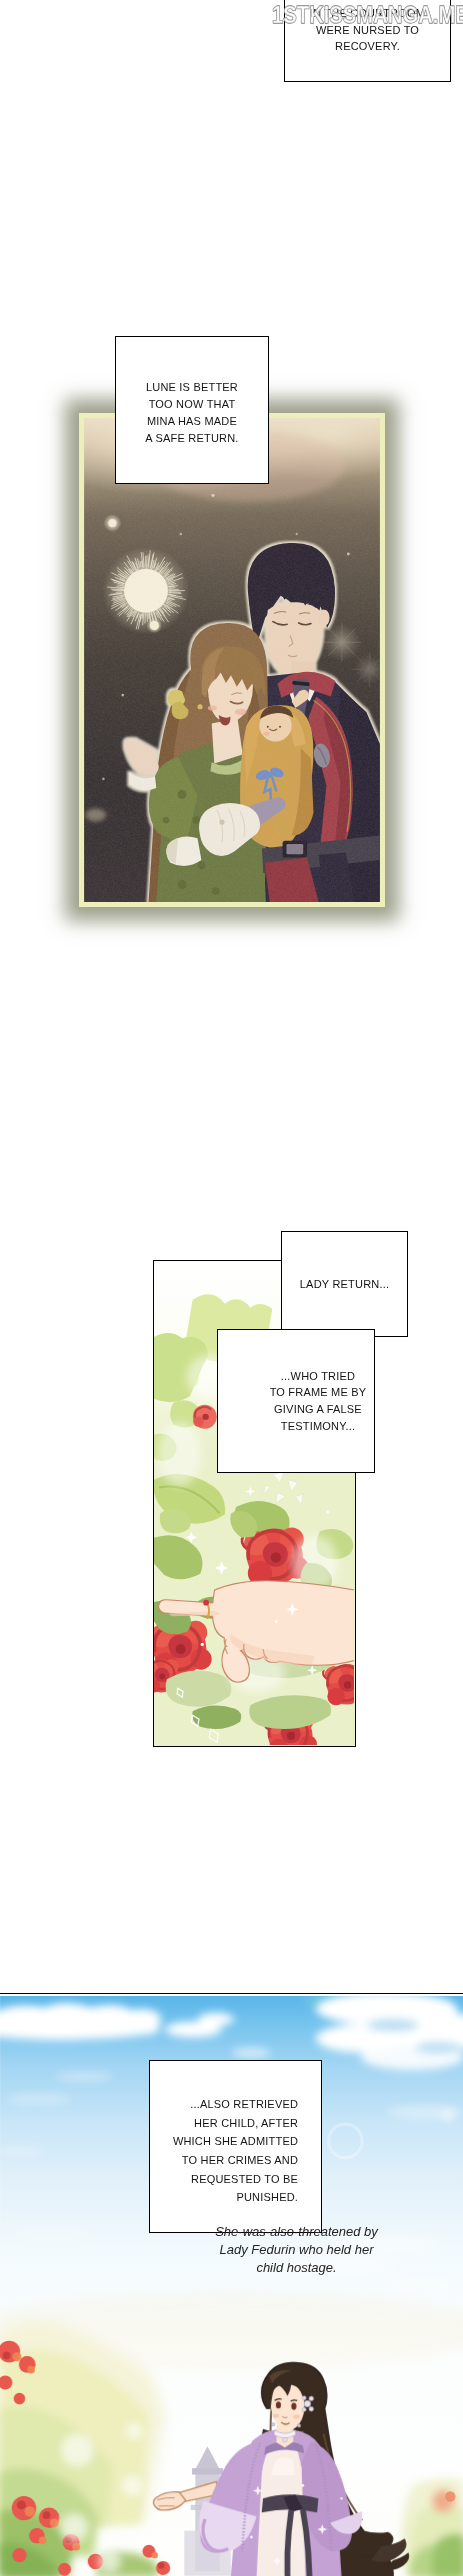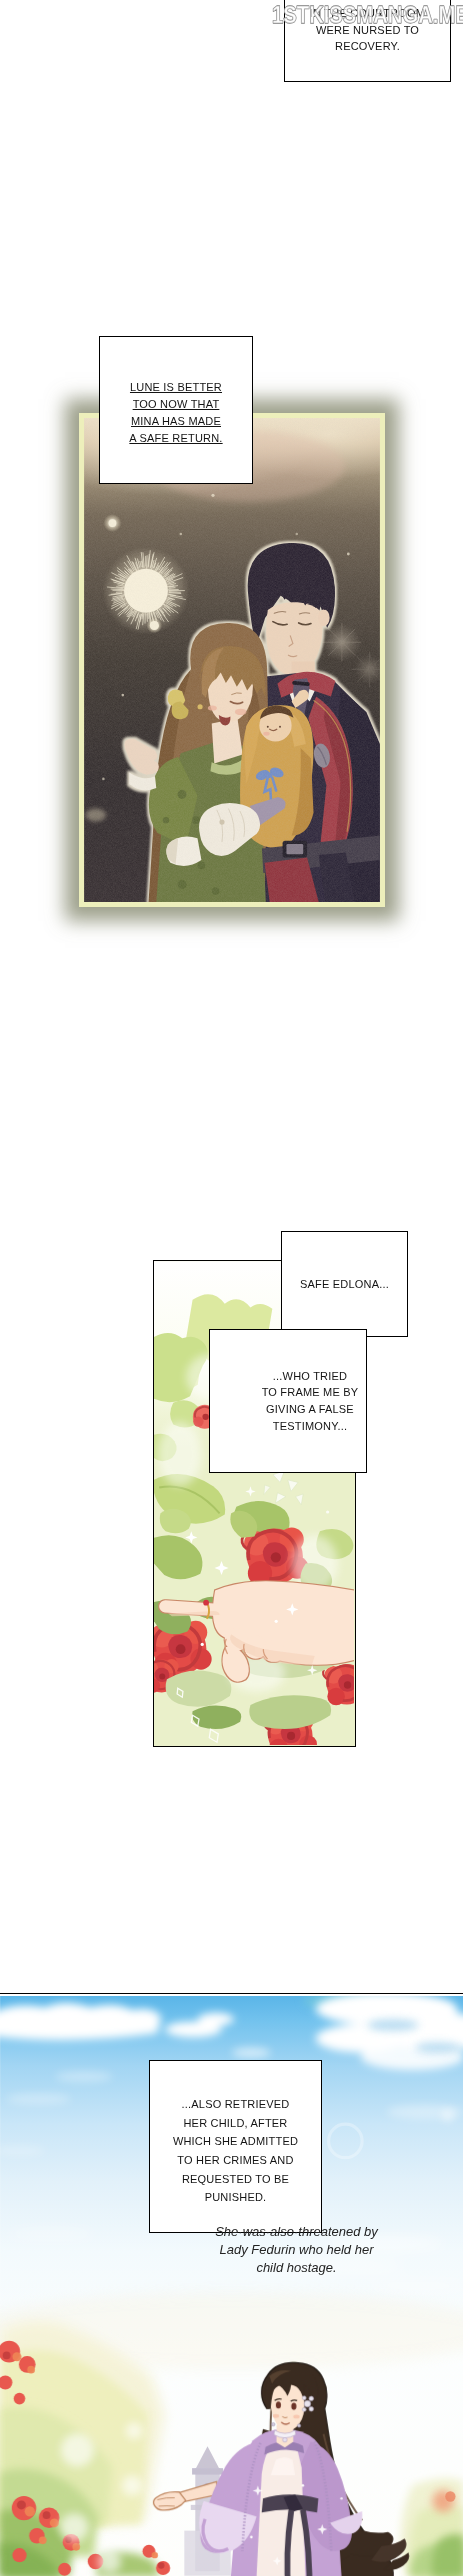--- a/index.html
+++ b/index.html
@@ -248,21 +248,21 @@
         </g>
           </defs>
         <use href="#fam" filter="url(#rim)"></use>
         <use href="#fam"></use>
 
         <rect width="459" height="751" fill="transparent" filter="url(#grain)" opacity="0.5"></rect>
       </svg>
     </div>
   </div>
 
-  <div class="sbox" style="left:99px;top:336px;width:154px;height:148px;text-decoration:underline;">
+  <div class="sbox" style="left:115px;top:336px;width:154px;height:148px;">
     <p style="margin-top:5.8px;">LUNE IS BETTER<br>TOO NOW THAT<br>MINA HAS MADE<br>A SAFE RETURN.</p>
   </div>
 
   <div id="panel2" style="position:absolute;left:153px;top:1260px;width:203px;height:487px;
        border:1.7px solid #000;box-sizing:border-box;background:#eaf0ca;overflow:hidden;">
     <svg width="200" height="484" viewBox="0 0 311 752" style="position:absolute;left:0;top:0;">
       <defs>
         <filter id="rsoft" x="-40%" y="-40%" width="180%" height="180%">
           <feGaussianBlur stdDeviation="7"></feGaussianBlur>
         </filter>
@@ -420,24 +420,24 @@
         <path d="M150 350l2 6 6 2-6 2-2 6-2-6-6-2 6-2z" opacity="0.9"></path>
         <path d="M246 628l2 6 6 2-6 2-2 6-2-6-6-2 6-2z" opacity="0.9"></path>
         <circle cx="190" cy="560" r="2.5"></circle>
           <circle cx="75" cy="596" r="2.5"></circle>
         <circle cx="270" cy="390" r="2.5" opacity="0.8"></circle>
       </g>
     </svg>
   </div>
 
   <div class="sbox" style="left:281px;top:1231px;width:127px;height:106px;">
-    <p>SAFE EDLONA...</p>
-  </div>
-
-  <div class="sbox" style="left:209px;top:1329px;width:158px;height:144px;padding-left:44px;">
+    <p>LADY RETURN...</p>
+  </div>
+
+  <div class="sbox" style="left:217px;top:1329px;width:158px;height:144px;padding-left:44px;">
     <p>...WHO TRIED<br>TO FRAME ME BY<br>GIVING A FALSE<br>TESTIMONY...</p>
   </div>
 
   <div id="skyscene" style="position:absolute;left:0;top:1993px;width:464px;height:583px;
        border-top:1.9px solid #000;box-sizing:border-box;">
     <svg width="464" height="581" viewBox="0 0 720 902" style="position:absolute;left:0;top:1.9px;">
       <defs>
         <linearGradient id="skyg" x1="0" y1="0" x2="0" y2="1">
           <stop offset="0" stop-color="#5ab5e8"></stop>
           <stop offset="0.045" stop-color="#74c3ee"></stop>
@@ -662,21 +662,21 @@
           <path d="M430 870l2 5 5 2-5 2-2 5-2-5-5-2 5-2z" opacity="0.8"></path>
           <circle cx="470" cy="760" r="2"></circle>
             <circle cx="390" cy="840" r="2"></circle>
           <circle cx="530" cy="780" r="2" opacity="0.8"></circle>
         </g>
       </g>
     </svg>
   </div>
 
   <div class="sbox" style="left:149px;top:2060px;width:173px;height:173px;line-height:18.7px;">
-    <p style="margin-top:9px;">...ALSO RETRIEVED<br>HER CHILD, AFTER<br>WHICH SHE ADMITTED<br>TO HER CRIMES AND<br>REQUESTED TO BE<br>PUNISHED.</p>
+    <p style="margin-top:9px;text-align:right;">...ALSO RETRIEVED<br>HER CHILD, AFTER<br>WHICH SHE ADMITTED<br>TO HER CRIMES AND<br>REQUESTED TO BE<br>PUNISHED.</p>
   </div>
 
   <div style="position:absolute;left:187px;top:2223px;width:219px;text-align:center;
        color:#232323;font-size:13px;line-height:18px;font-style:italic;">
     She·was·also·threatened by<br>Lady Fedurin who held her<br>child hostage.
   </div>
 
   <div class="sbox" style="left:284px;top:-39px;width:167px;height:121px;">
     <p>WHO WERE INJURED<br>IN THE COURTROOM<br>WERE NURSED TO<br>RECOVERY.</p>
   </div>

